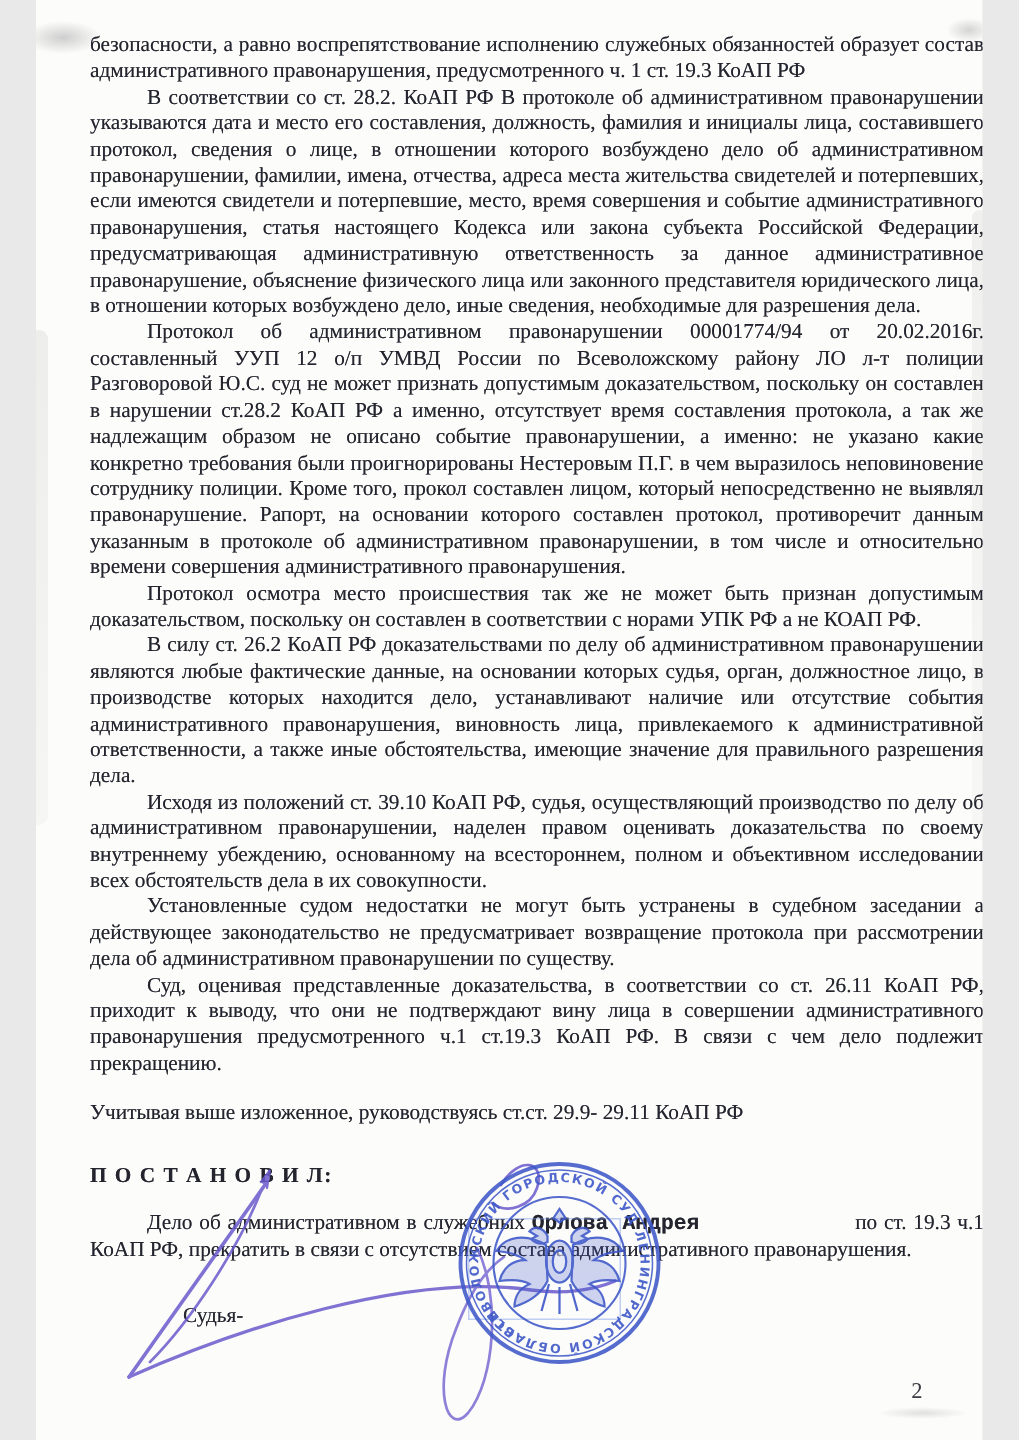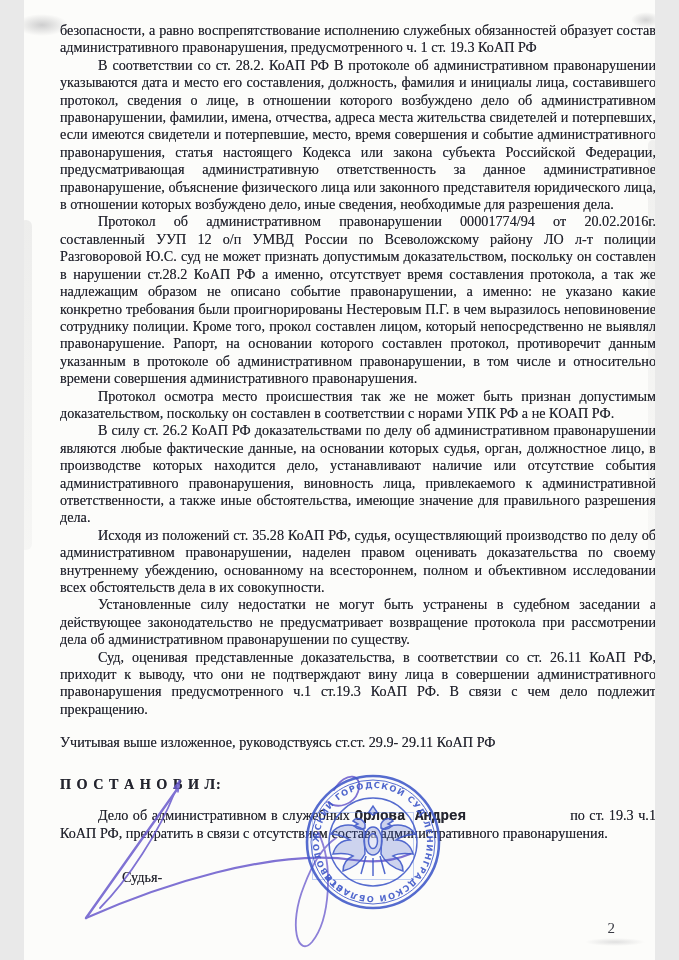--- a/index.html
+++ b/index.html
@@ -62,22 +62,22 @@
   <div class="artifact a3"></div>
   <div class="artifact a4"></div>
   <div class="artifact a5"></div>
 
   <div class="content">
     <p class="para">безопасности, а равно воспрепятствование исполнению служебных обязанностей образует состав административного правонарушения, предусмотренного ч. 1 ст. 19.3 КоАП РФ</p>
     <p class="para indent">В соответствии со ст. 28.2. КоАП РФ В протоколе об административном правонарушении указываются дата и место его составления, должность, фамилия и инициалы лица, составившего протокол, сведения о лице, в отношении которого возбуждено дело об административном правонарушении, фамилии, имена, отчества, адреса места жительства свидетелей и потерпевших, если имеются свидетели и потерпевшие, место, время совершения и событие административного правонарушения, статья настоящего Кодекса или закона субъекта Российской Федерации, предусматривающая административную ответственность за данное административное правонарушение, объяснение физического лица или законного представителя юридического лица, в отношении которых возбуждено дело, иные сведения, необходимые для разрешения дела.</p>
     <p class="para indent">Протокол об административном правонарушении 00001774/94 от 20.02.2016г. составленный УУП 12 о/п УМВД России по Всеволожскому району ЛО л-т полиции Разговоровой Ю.С. суд не может признать допустимым доказательством, поскольку он составлен в нарушении ст.28.2 КоАП РФ а именно, отсутствует время составления протокола, а так же надлежащим образом не описано событие правонарушении, а именно: не указано какие конкретно требования были проигнорированы Нестеровым П.Г. в чем выразилось неповиновение сотруднику полиции. Кроме того, прокол составлен лицом, который непосредственно не выявлял правонарушение. Рапорт, на основании которого составлен протокол, противоречит данным указанным в протоколе об административном правонарушении, в том числе и относительно времени совершения административного правонарушения.</p>
     <p class="para indent">Протокол осмотра место происшествия так же не может быть признан допустимым доказательством, поскольку он составлен в соответствии с норами УПК РФ а не КОАП РФ.</p>
     <p class="para indent">В силу ст. 26.2 КоАП РФ доказательствами по делу об административном правонарушении являются любые фактические данные, на основании которых судья, орган, должностное лицо, в производстве которых находится дело, устанавливают наличие или отсутствие события административного правонарушения, виновность лица, привлекаемого к административной ответственности, а также иные обстоятельства, имеющие значение для правильного разрешения дела.</p>
-    <p class="para indent">Исходя из положений ст. 35.28 КоАП РФ, судья, осуществляющий производство по делу об административном правонарушении, наделен правом оценивать доказательства по своему внутреннему убеждению, основанному на всестороннем, полном и объективном исследовании всех обстоятельств дела в их совокупности.</p>
-    <p class="para indent">Установленные силу недостатки не могут быть устранены в судебном заседании а действующее законодательство не предусматривает возвращение протокола при рассмотрении дела об административном правонарушении по существу.</p>
+    <p class="para indent">Исходя из положений ст. 39.10 КоАП РФ, судья, осуществляющий производство по делу об административном правонарушении, наделен правом оценивать доказательства по своему внутреннему убеждению, основанному на всестороннем, полном и объективном исследовании всех обстоятельств дела в их совокупности.</p>
+    <p class="para indent">Установленные судом недостатки не могут быть устранены в судебном заседании а действующее законодательство не предусматривает возвращение протокола при рассмотрении дела об административном правонарушении по существу.</p>
     <p class="para indent">Суд, оценивая представленные доказательства, в соответствии со ст. 26.11 КоАП РФ, приходит к выводу, что они не подтверждают вину лица в совершении административного правонарушения предусмотренного ч.1 ст.19.3 КоАП РФ. В связи с чем дело подлежит прекращению.</p>
 
     <p class="para considering">Учитывая выше изложенное, руководствуясь ст.ст. 29.9- 29.11 КоАП РФ</p>
 
     <p class="para resolution">П О С Т А Н О В И Л:</p>
 
     <p class="para indent decision"><span>Дело об административном в служебных </span><b class="name">Орлова Андрея</b><span class="hgap"></span><span>по ст. 19.3 ч.1</span> <span>КоАП РФ, прекратить в связи с отсутствием состава административного правонарушения.</span></p>
 
 
     <p class="para judge-line">Судья-</p>

